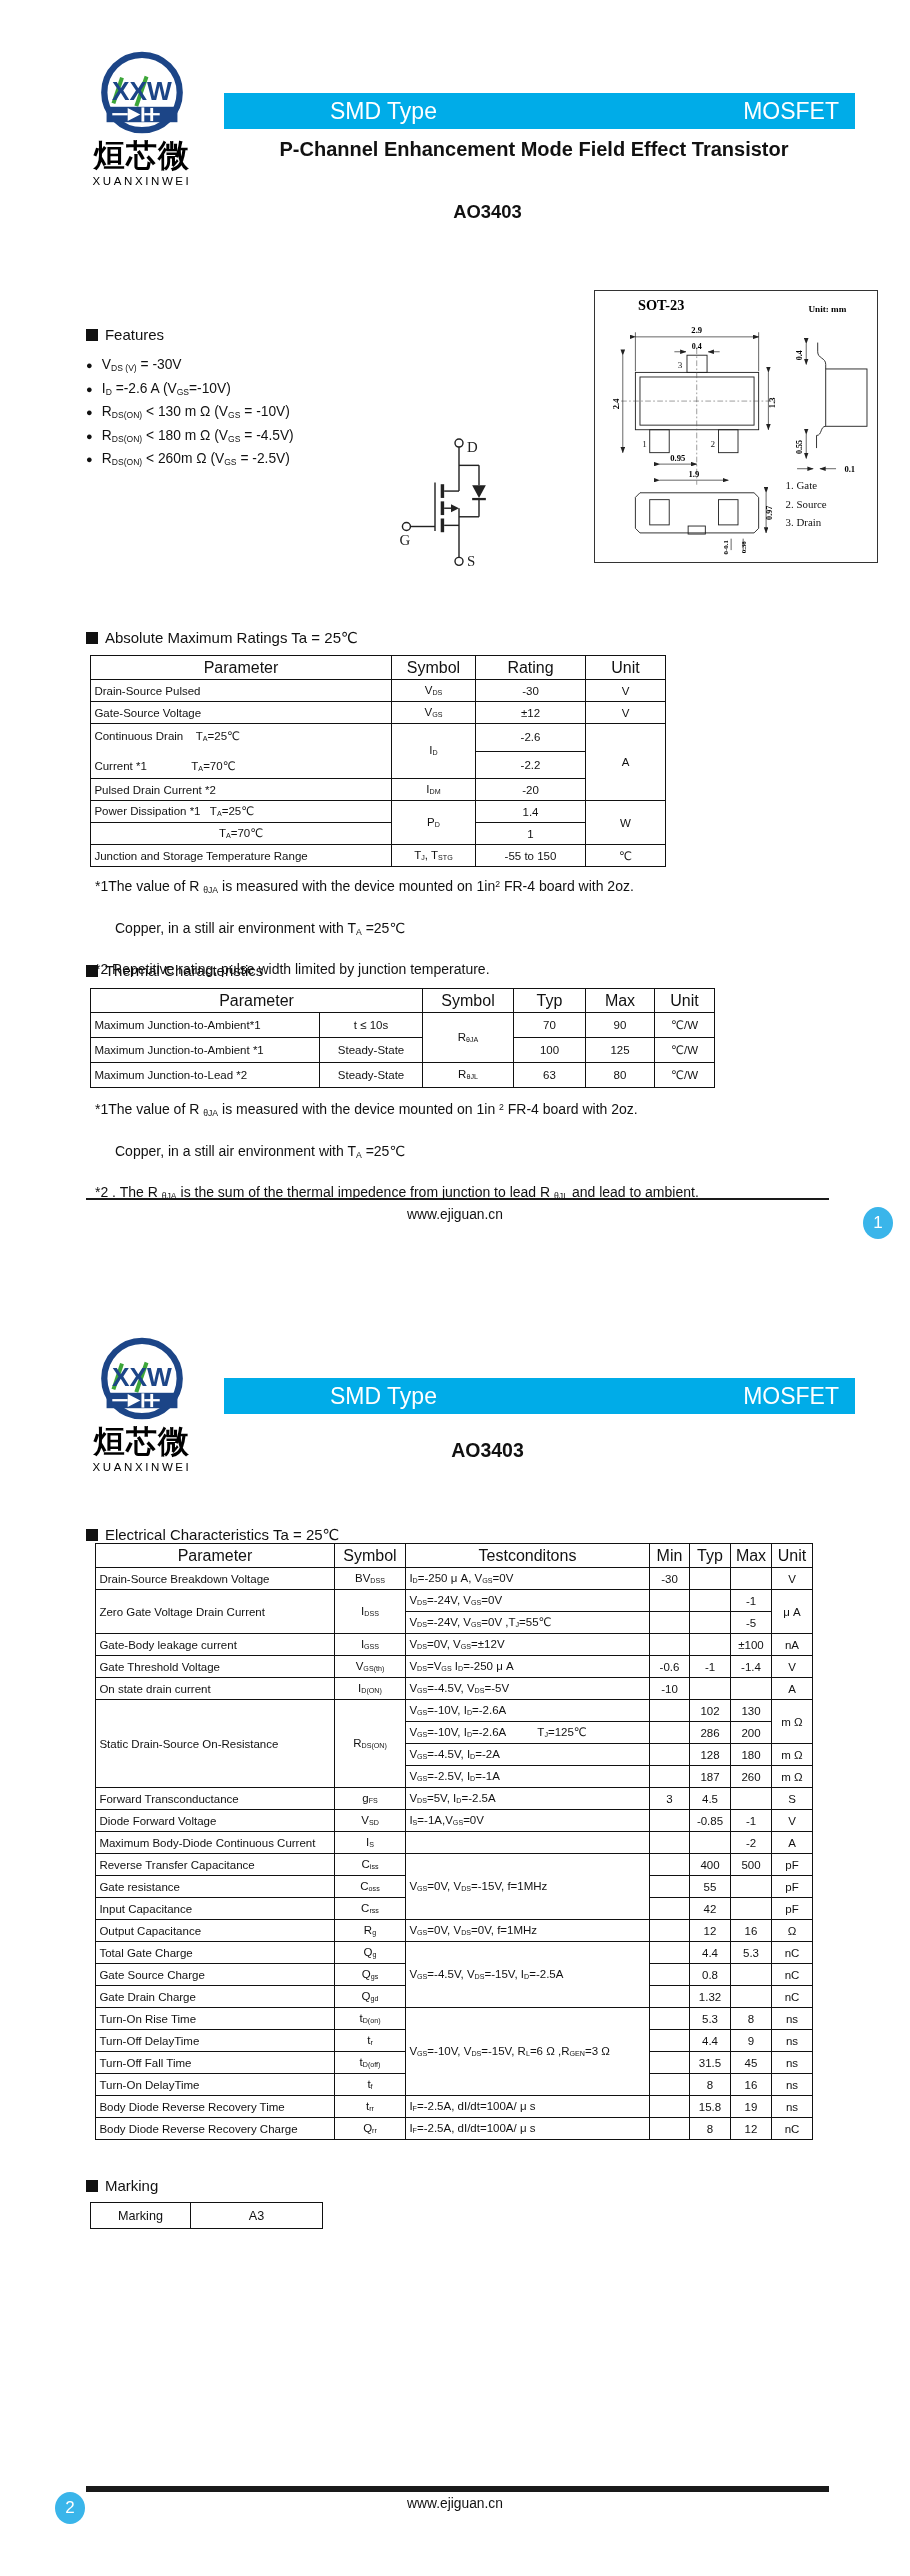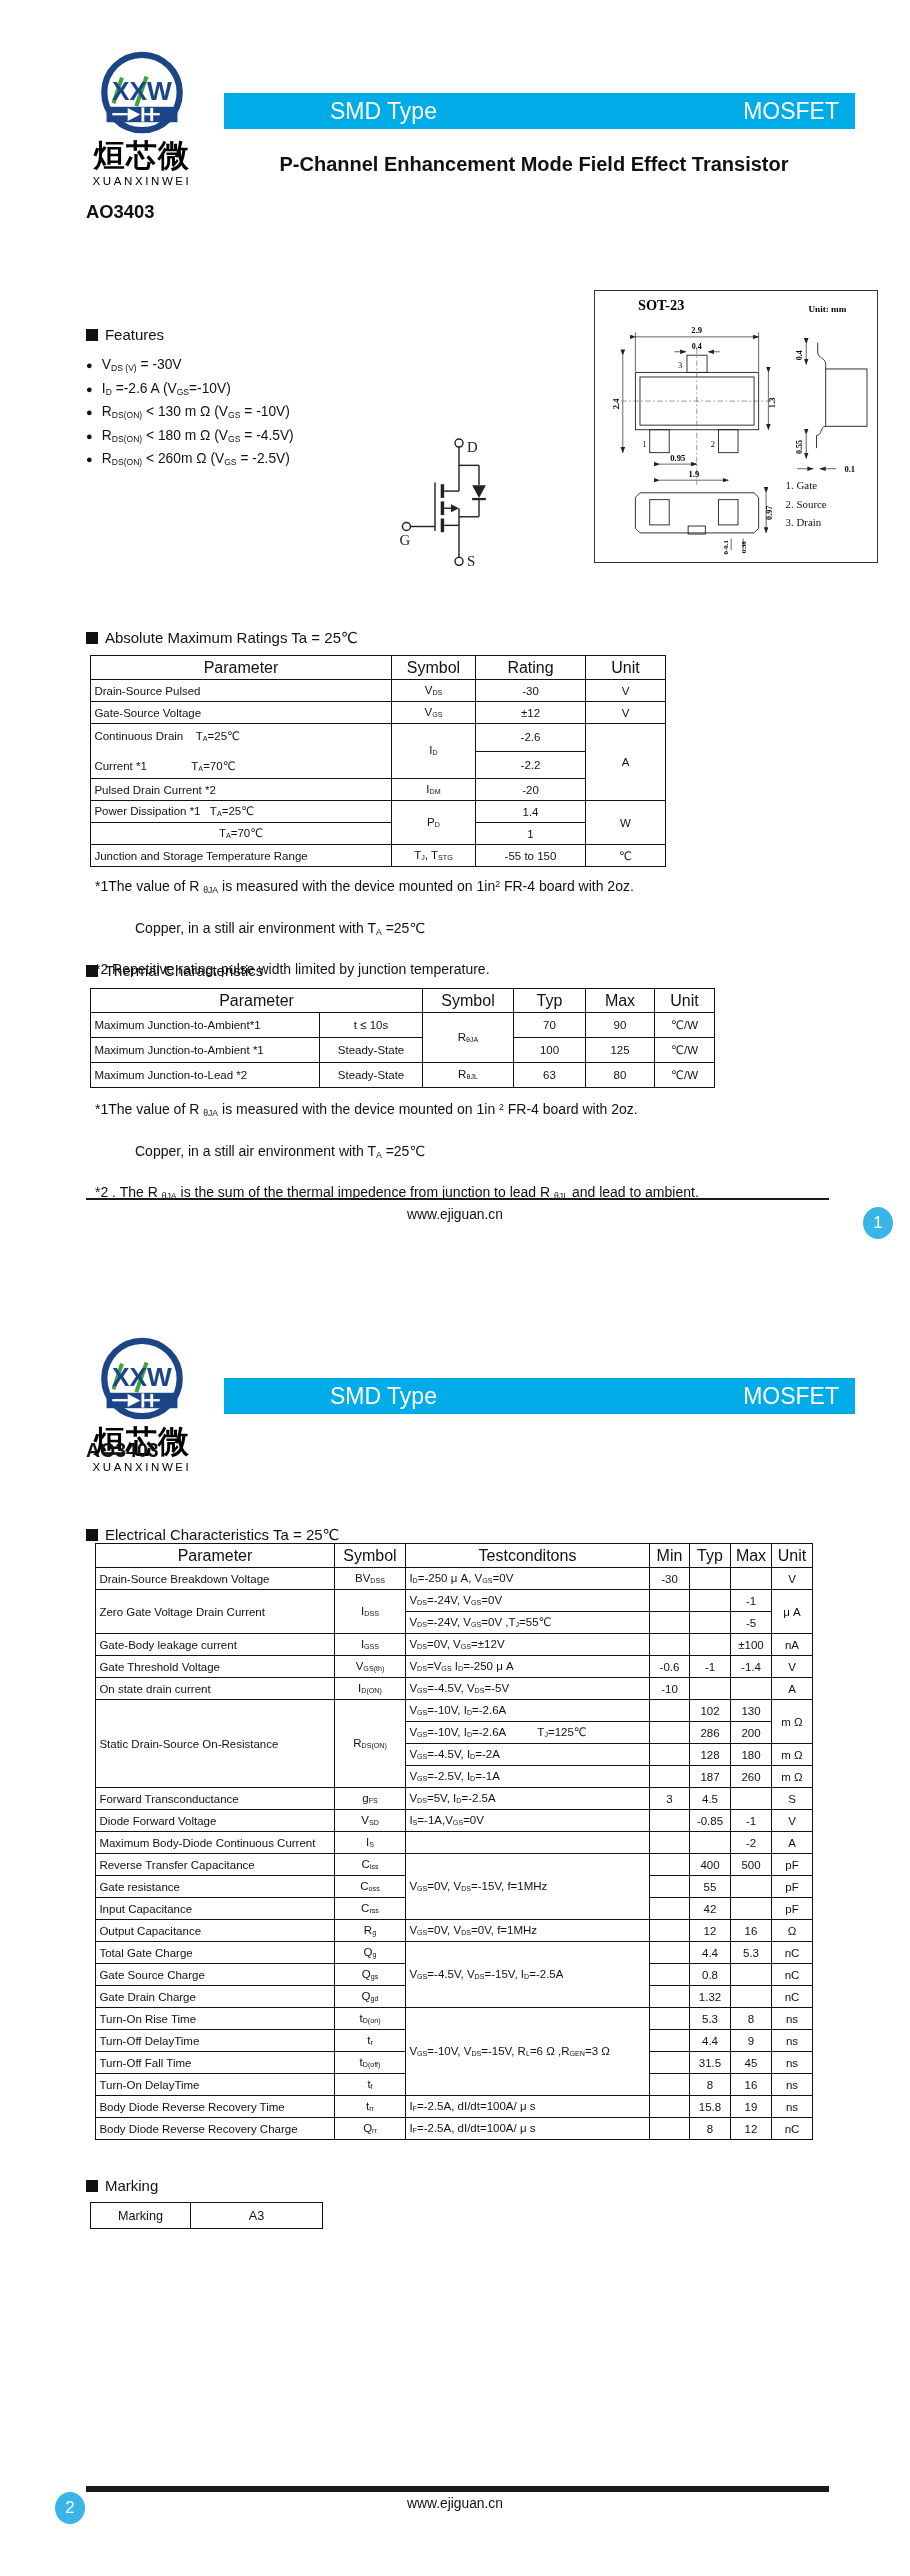--- a/index.html
+++ b/index.html
@@ -15,21 +15,21 @@
   .logo .cn{font-size:31px;font-weight:bold;letter-spacing:1.1px;color:#000;line-height:36px;text-align:center;white-space:nowrap}
   .logo .en{font-size:11.5px;letter-spacing:2.6px;color:#000;text-align:center;margin-top:1.1px}
 
   
   .banner{left:224px;width:631px;height:36px;background:var(--banner,#00ace8);color:#fff;
           display:flex;align-items:center;justify-content:space-between;font-size:23px}
   .banner .bl{margin-left:106px}
   .banner .br{margin-right:16px}
 
   .doc-title{left:204px;width:660px;text-align:center;font-size:20px;font-weight:bold;white-space:nowrap}
-  .part-no{left:86px;width:803px;font-size:18.4px;font-weight:bold}
+  .part-no{left:86px;width:803px;text-align:center;font-size:18.4px;font-weight:bold}
 
   .sec{font-size:15px;display:flex;align-items:center;white-space:pre}
   .sq{width:12px;height:12px;background:#111;display:inline-block;margin-right:6.9px;flex:none}
 
   .feat-item{display:flex;align-items:center;height:23.5px;font-size:13.8px;white-space:pre}
   .feat-item .dot{font-size:11px;margin-right:9.2px}
 
   table{border-collapse:collapse;border:1.7px solid #111;background:#fff;table-layout:fixed}
   td,th{border:0.9px solid #111;font-weight:normal;text-align:center;vertical-align:middle;
         font-size:11.5px;padding:0.6px 3.4px;overflow:hidden}
@@ -41,21 +41,21 @@
   .abs-t td{height:22px}
   .abs-t tr.tall td{height:27.5px}
   .th-t td{height:25px}
   .elec-t td{height:22px;font-size:11.5px}
   .mark-t td{height:26px;font-size:12.6px}
   sub{font-size:0.62em;vertical-align:-0.2em;letter-spacing:0}
   sup{font-size:0.62em;vertical-align:0.5em}
 
   .note{font-size:14px;line-height:25px;white-space:pre-wrap}
   .note+.note{margin-top:12.6px}
-  .ind{margin-left:40px}
+  .ind{margin-left:20px}
 
   .footer-line{height:2.3px;background:#1a1a1a}
   .footer-bar{height:5.7px;background:#1a1a1a}
   .footer-url{left:0;width:910px;text-align:center;font-size:13.8px}
   .badge{width:30px;height:32px;border-radius:50%;background:var(--badge,#3ab5ea);color:#fff;
          display:flex;align-items:center;justify-content:center;font-size:17px}
 
   .pkg-box{border:1.1px solid #333;background:#fff}
   svg text{font-family:"Liberation Serif","DejaVu Serif",serif}
   svg .lbl{font-weight:bold}
@@ -81,21 +81,21 @@
     </svg>
     <div class="cn">烜芯微</div>
     <div class="en">XUANXINWEI</div>
   </div>
 
   <div class="abs banner" style="top:93px">
     <span class="bl">SMD Type</span>
     <span class="br">MOSFET</span>
   </div>
 
-  <div class="abs doc-title" style="top:153px">P-Channel Enhancement Mode Field Effect Transistor</div>
+  <div class="abs doc-title" style="top:138px">P-Channel Enhancement Mode Field Effect Transistor</div>
   <div class="abs part-no" style="top:201px">AO3403</div>
 
   <div class="abs" style="left:86px;top:326px">
     <div class="sec">
       <span class="sq"></span>
       <span>Features</span>
     </div>
     <div style="margin-top:10.3px">
       <div class="feat-item"><span class="dot">●</span><span>V<sub>DS (V)</sub> = -30V</span></div>
       <div class="feat-item"><span class="dot">●</span><span>I<sub>D</sub> =-2.6 A (V<sub>GS</sub>=-10V)</span></div>

